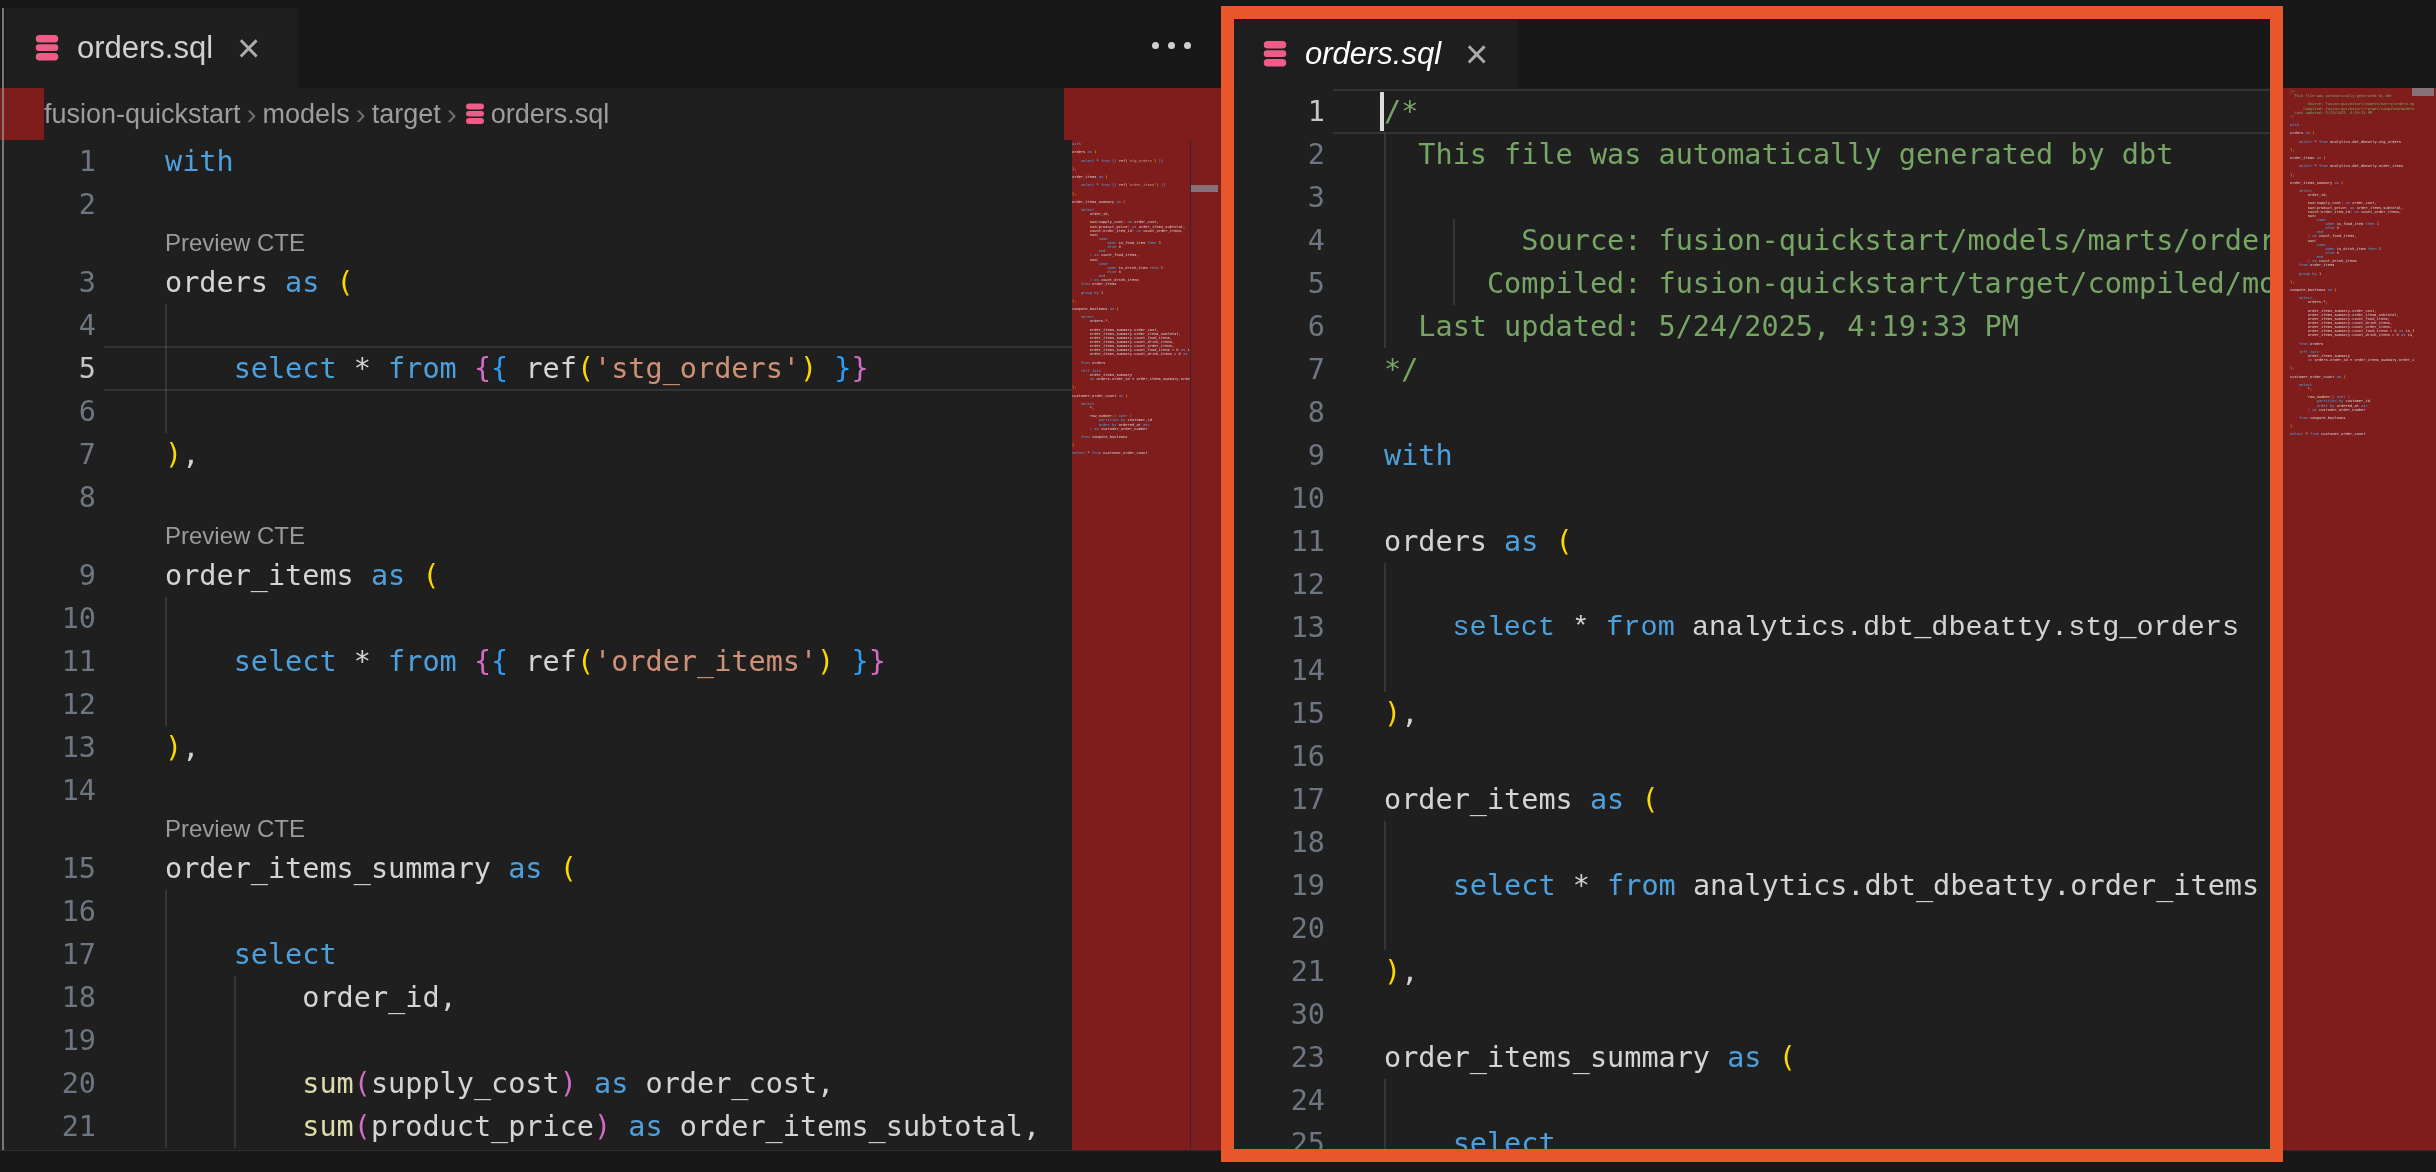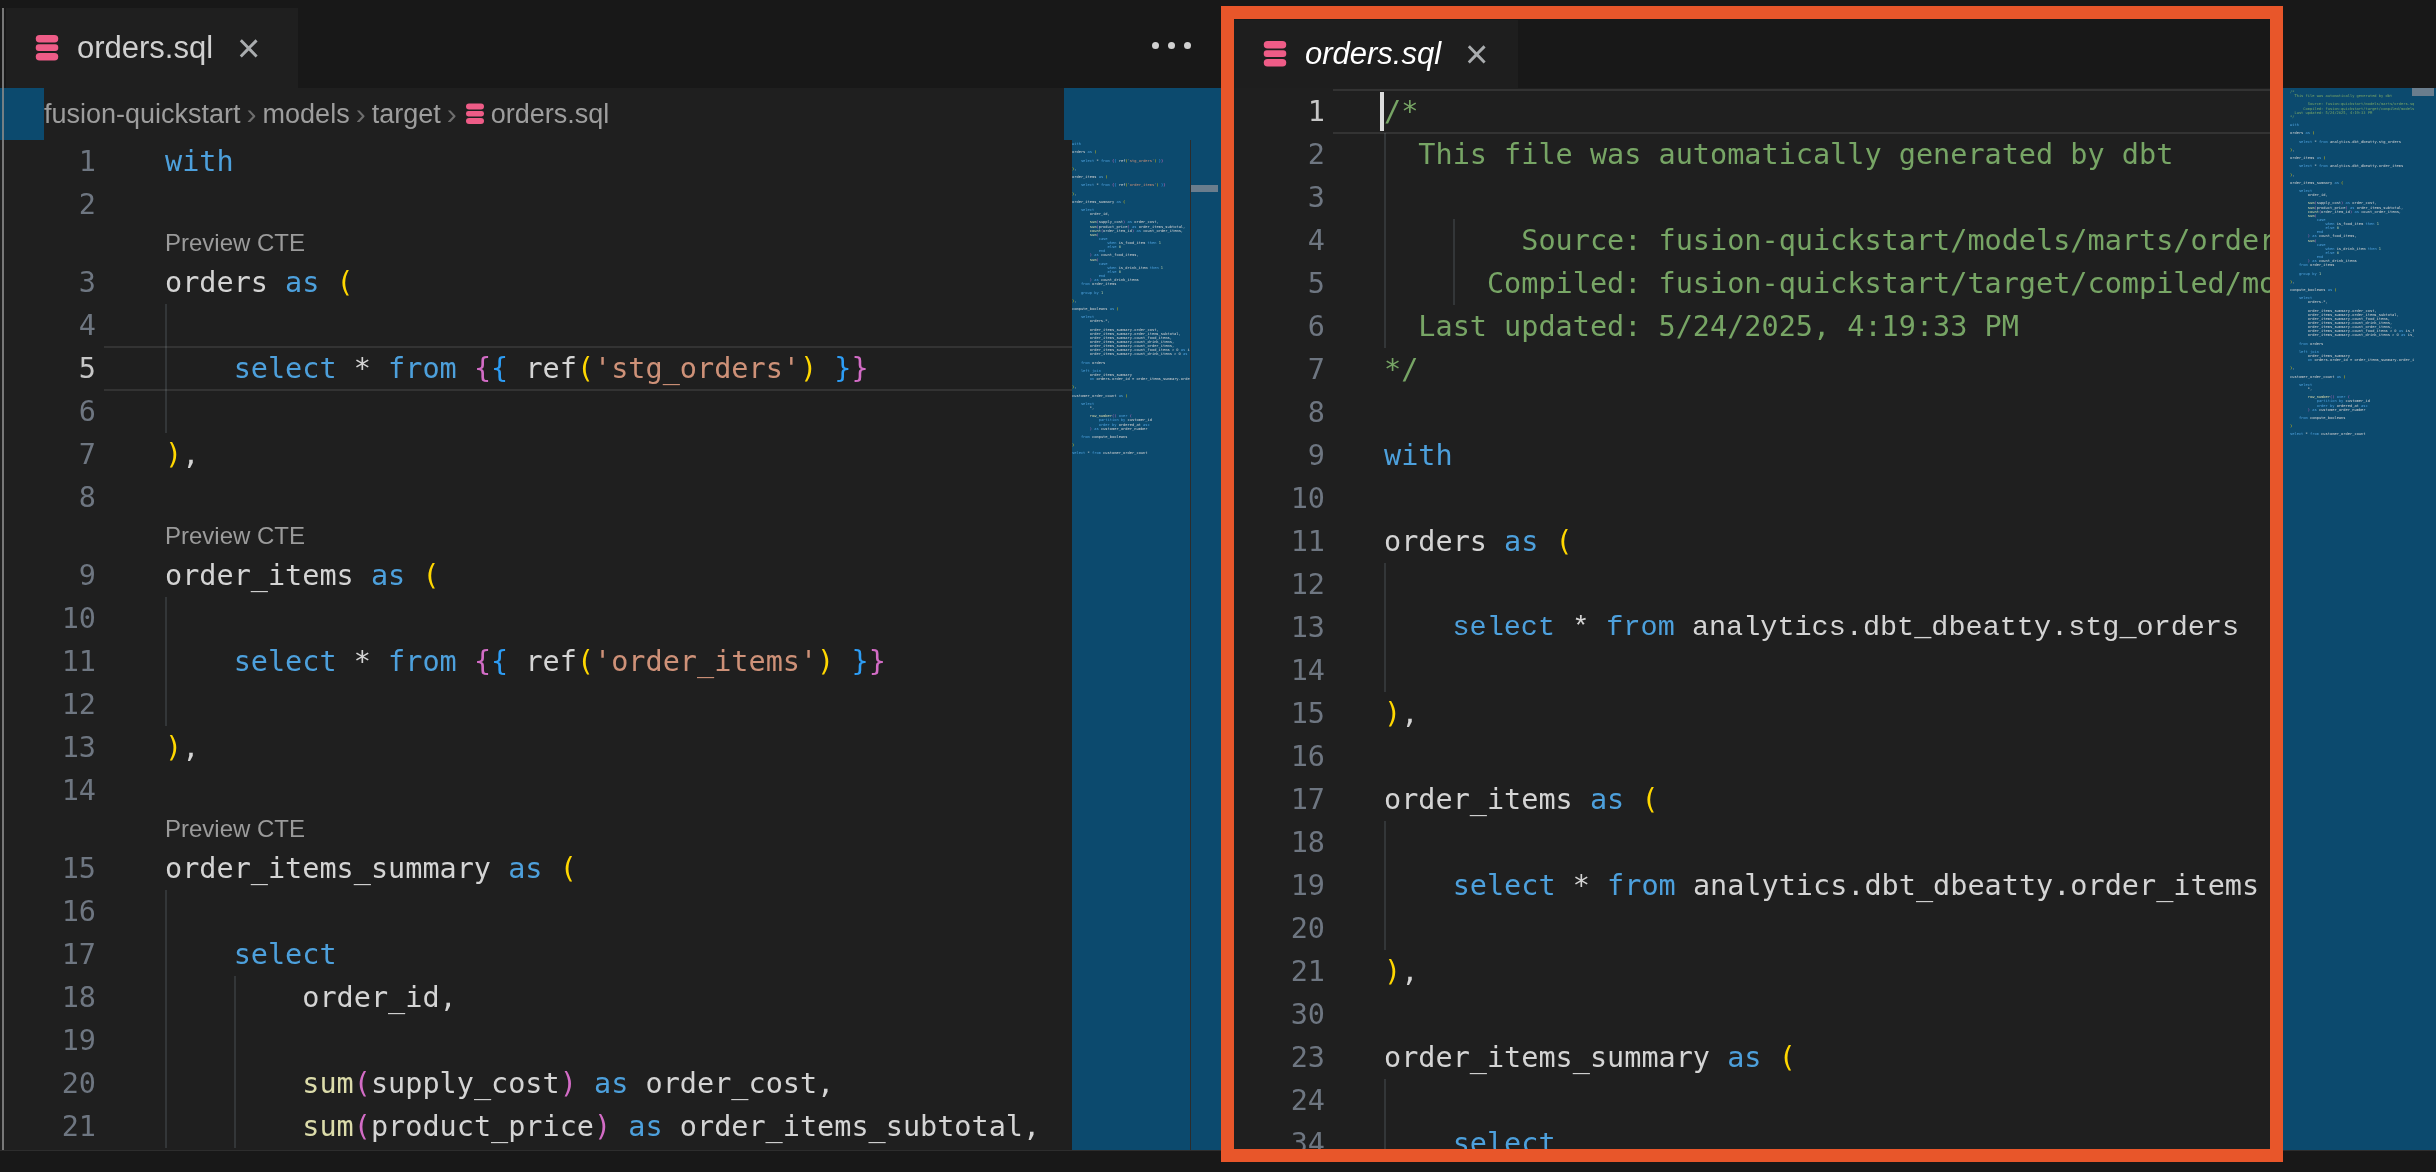--- a/index.html
+++ b/index.html
@@ -1,17 +1,17 @@
 <!DOCTYPE html>
 <html><head>
 <meta charset="utf-8">
 <title>orders.sql</title>
 <style>
   html,body{margin:0;padding:0;background:#101010;}
-  .app{position:relative;width:2436px;height:1172px;background:#0c4a6e;overflow:hidden;
+  .app{position:relative;width:2436px;height:1172px;background:#7f1d1d;overflow:hidden;
        font-family:"Liberation Sans",sans-serif;}
 
   
   .hdr{position:absolute;top:0;height:88px;background:#181818;}
   .hdr-left{left:0;width:1220px;}
   .hdr-right{left:1220px;width:1216px;}
   .tab{position:absolute;display:flex;align-items:center;background:#1f1f1f;
        padding:0 26px;box-sizing:border-box;cursor:pointer;}
   .tab-left{left:6px;top:8px;height:80px;width:292px;}
   .tab-right{left:1234px;top:20px;height:68px;width:284px;background:#1e1e1e;}
@@ -299,21 +299,21 @@
       <div class="lnum" style="top: 819px; width: 91px;">20</div>
       <div class="codeline" style="top: 819px; left: 150px;">&nbsp;</div>
       <div class="lnum" style="top: 862px; width: 91px;">21</div>
       <div class="codeline" style="top: 862px; left: 150px;"><span class="t-b1">)</span><span class="t-id">,</span></div>
       <div class="lnum" style="top: 905px; width: 91px;">30</div>
       <div class="codeline" style="top: 905px; left: 150px;">&nbsp;</div>
       <div class="lnum" style="top: 948px; width: 91px;">23</div>
       <div class="codeline" style="top: 948px; left: 150px;"><span class="t-id">order_items_summary </span><span class="t-kw">as</span><span class="t-id"> </span><span class="t-b1">(</span></div>
       <div class="lnum" style="top: 991px; width: 91px;">24</div>
       <div class="codeline" style="top: 991px; left: 150px;">&nbsp;</div>
-      <div class="lnum" style="top: 1034px; width: 91px;">34</div>
+      <div class="lnum" style="top: 1034px; width: 91px;">25</div>
       <div class="codeline" style="top: 1034px; left: 150px;"><span class="t-id">    </span><span class="t-kw">select</span></div>
       <div class="guide" style="left: 150px; top: 45px; height: 215px;"></div>
       <div class="guide" style="left: 218.64px; top: 131px; height: 86px;"></div>
       <div class="guide" style="left: 150px; top: 475px; height: 129px;"></div>
       <div class="guide" style="left: 150px; top: 733px; height: 129px;"></div>
       <div class="guide" style="left: 150px; top: 991px; height: 86px;"></div>
       <div class="linehl" style="left: 99px; top: 1px; width: 937px;"></div>
       <div class="linehl" style="left: 99px; top: 44px; width: 937px;"></div>
       <div class="cursor" style="left: 146px; top: 4px;"></div>
     </div>

